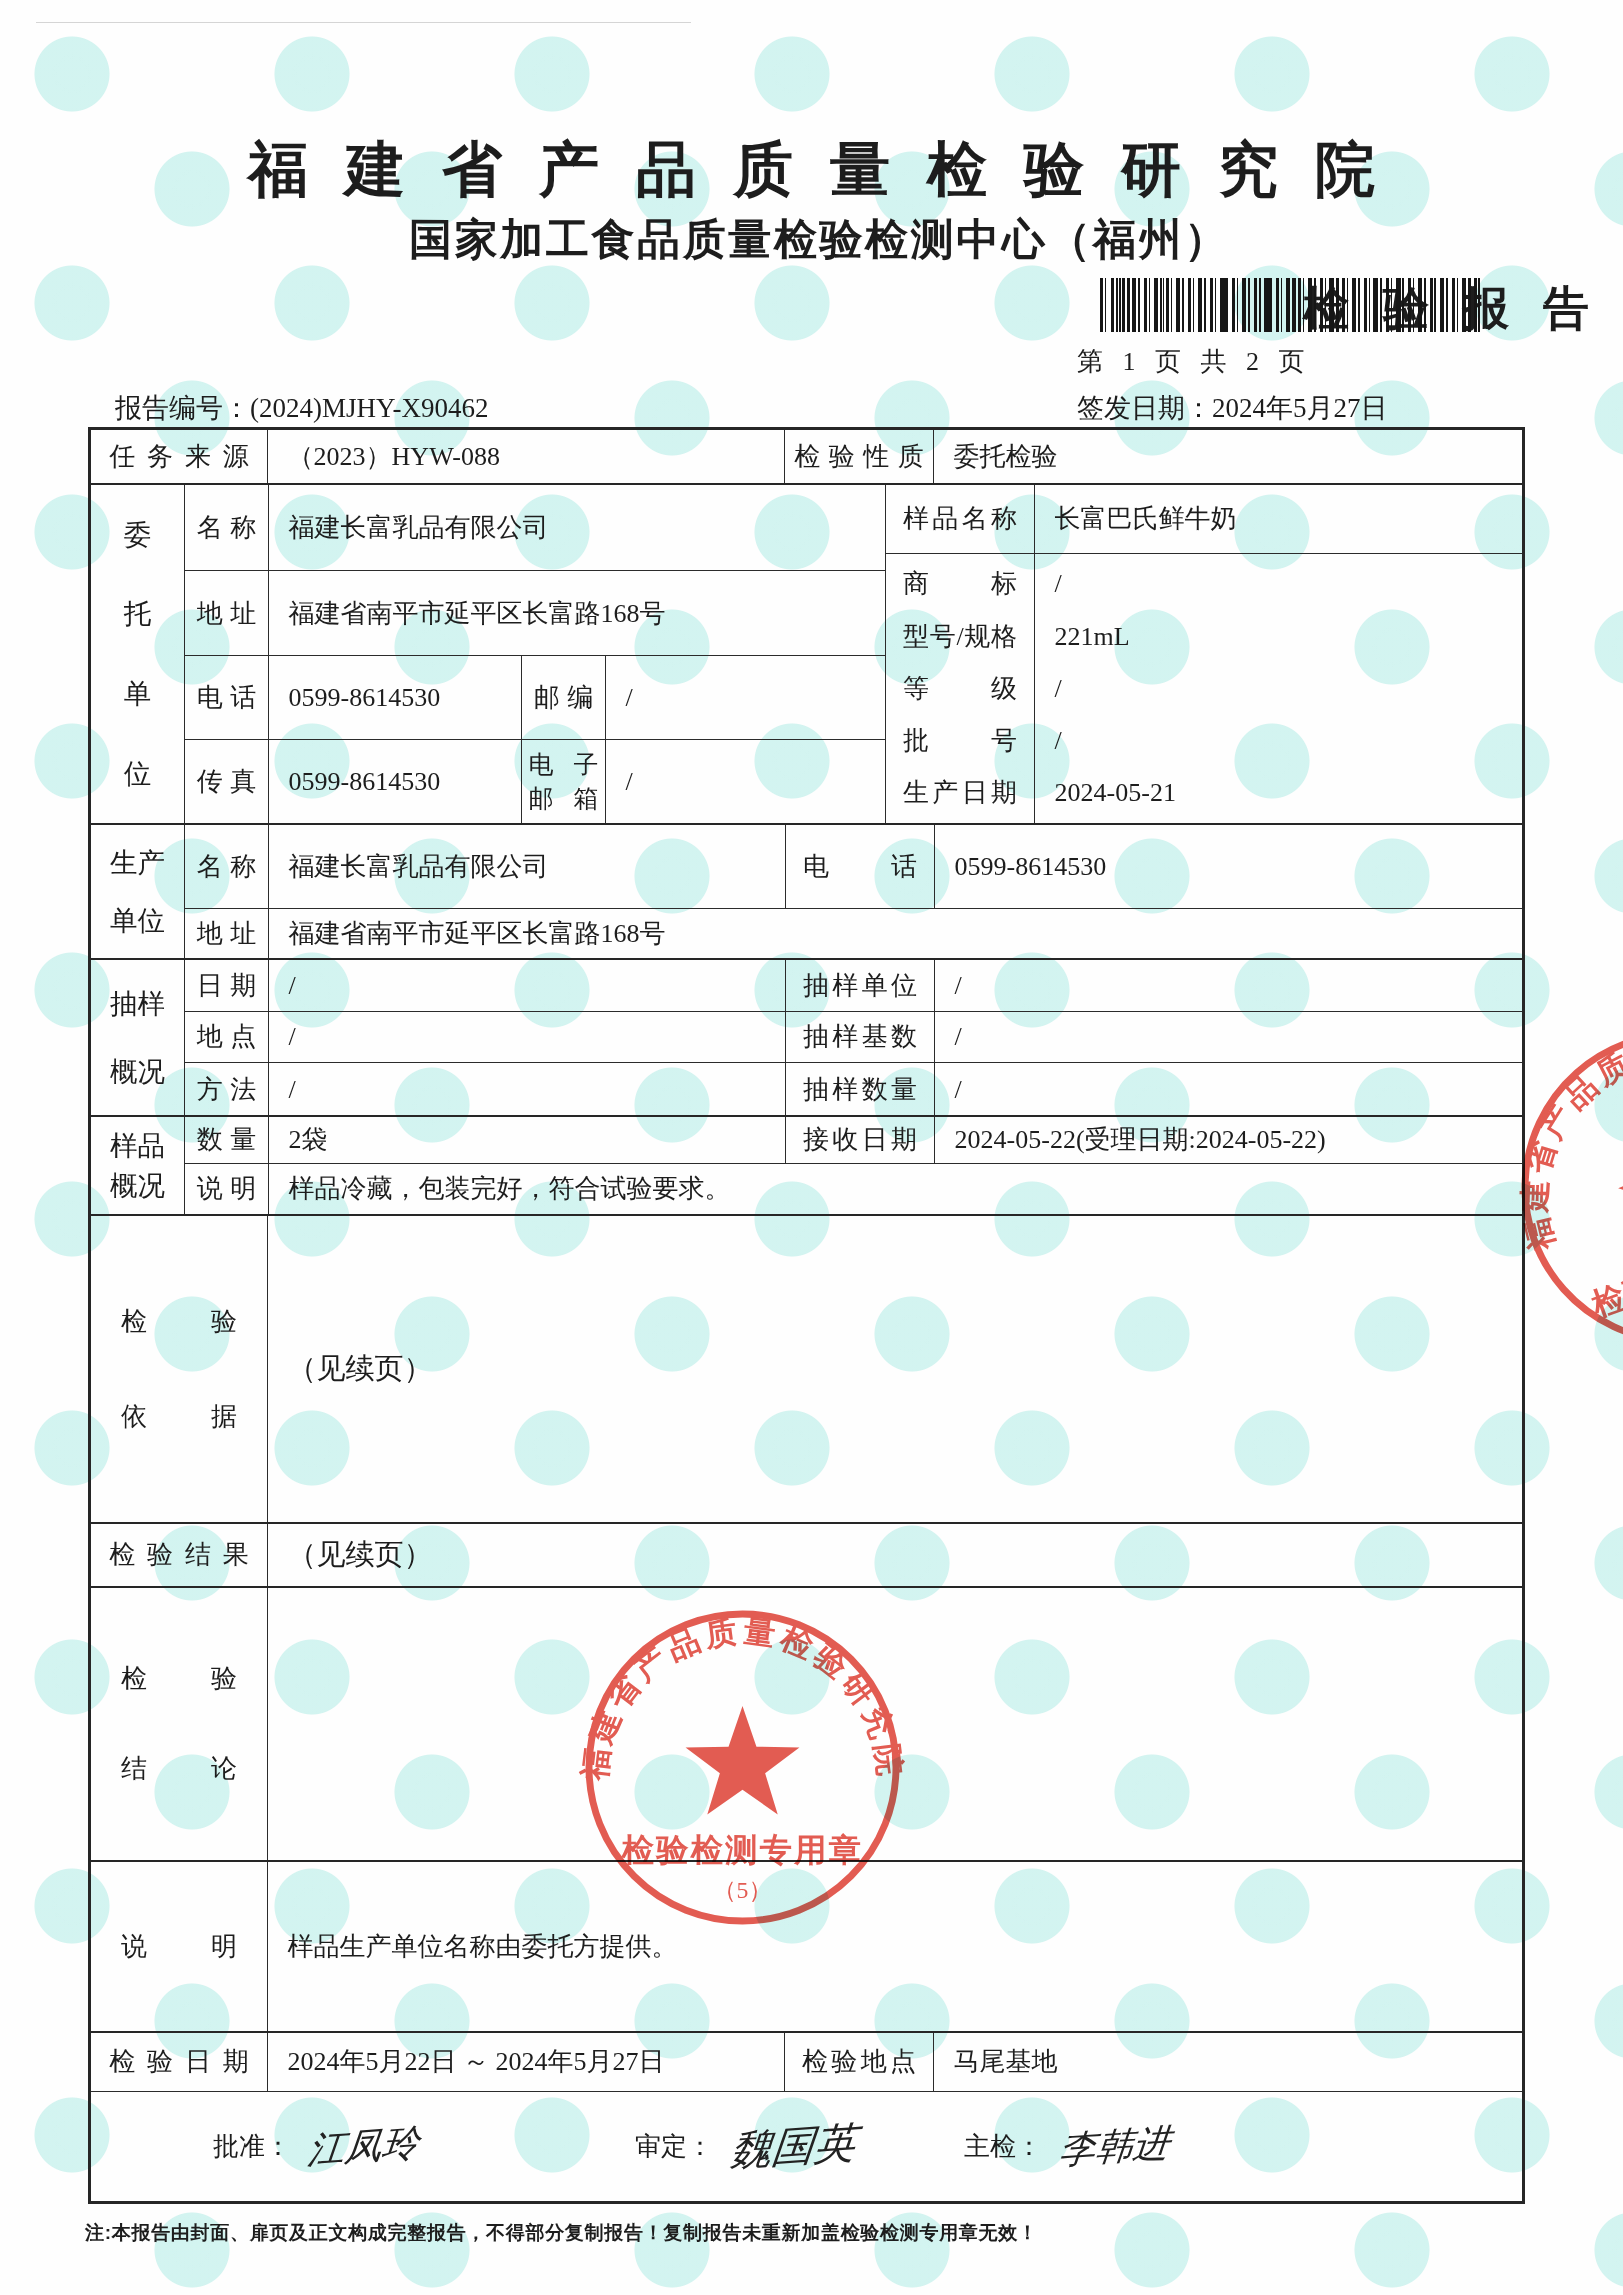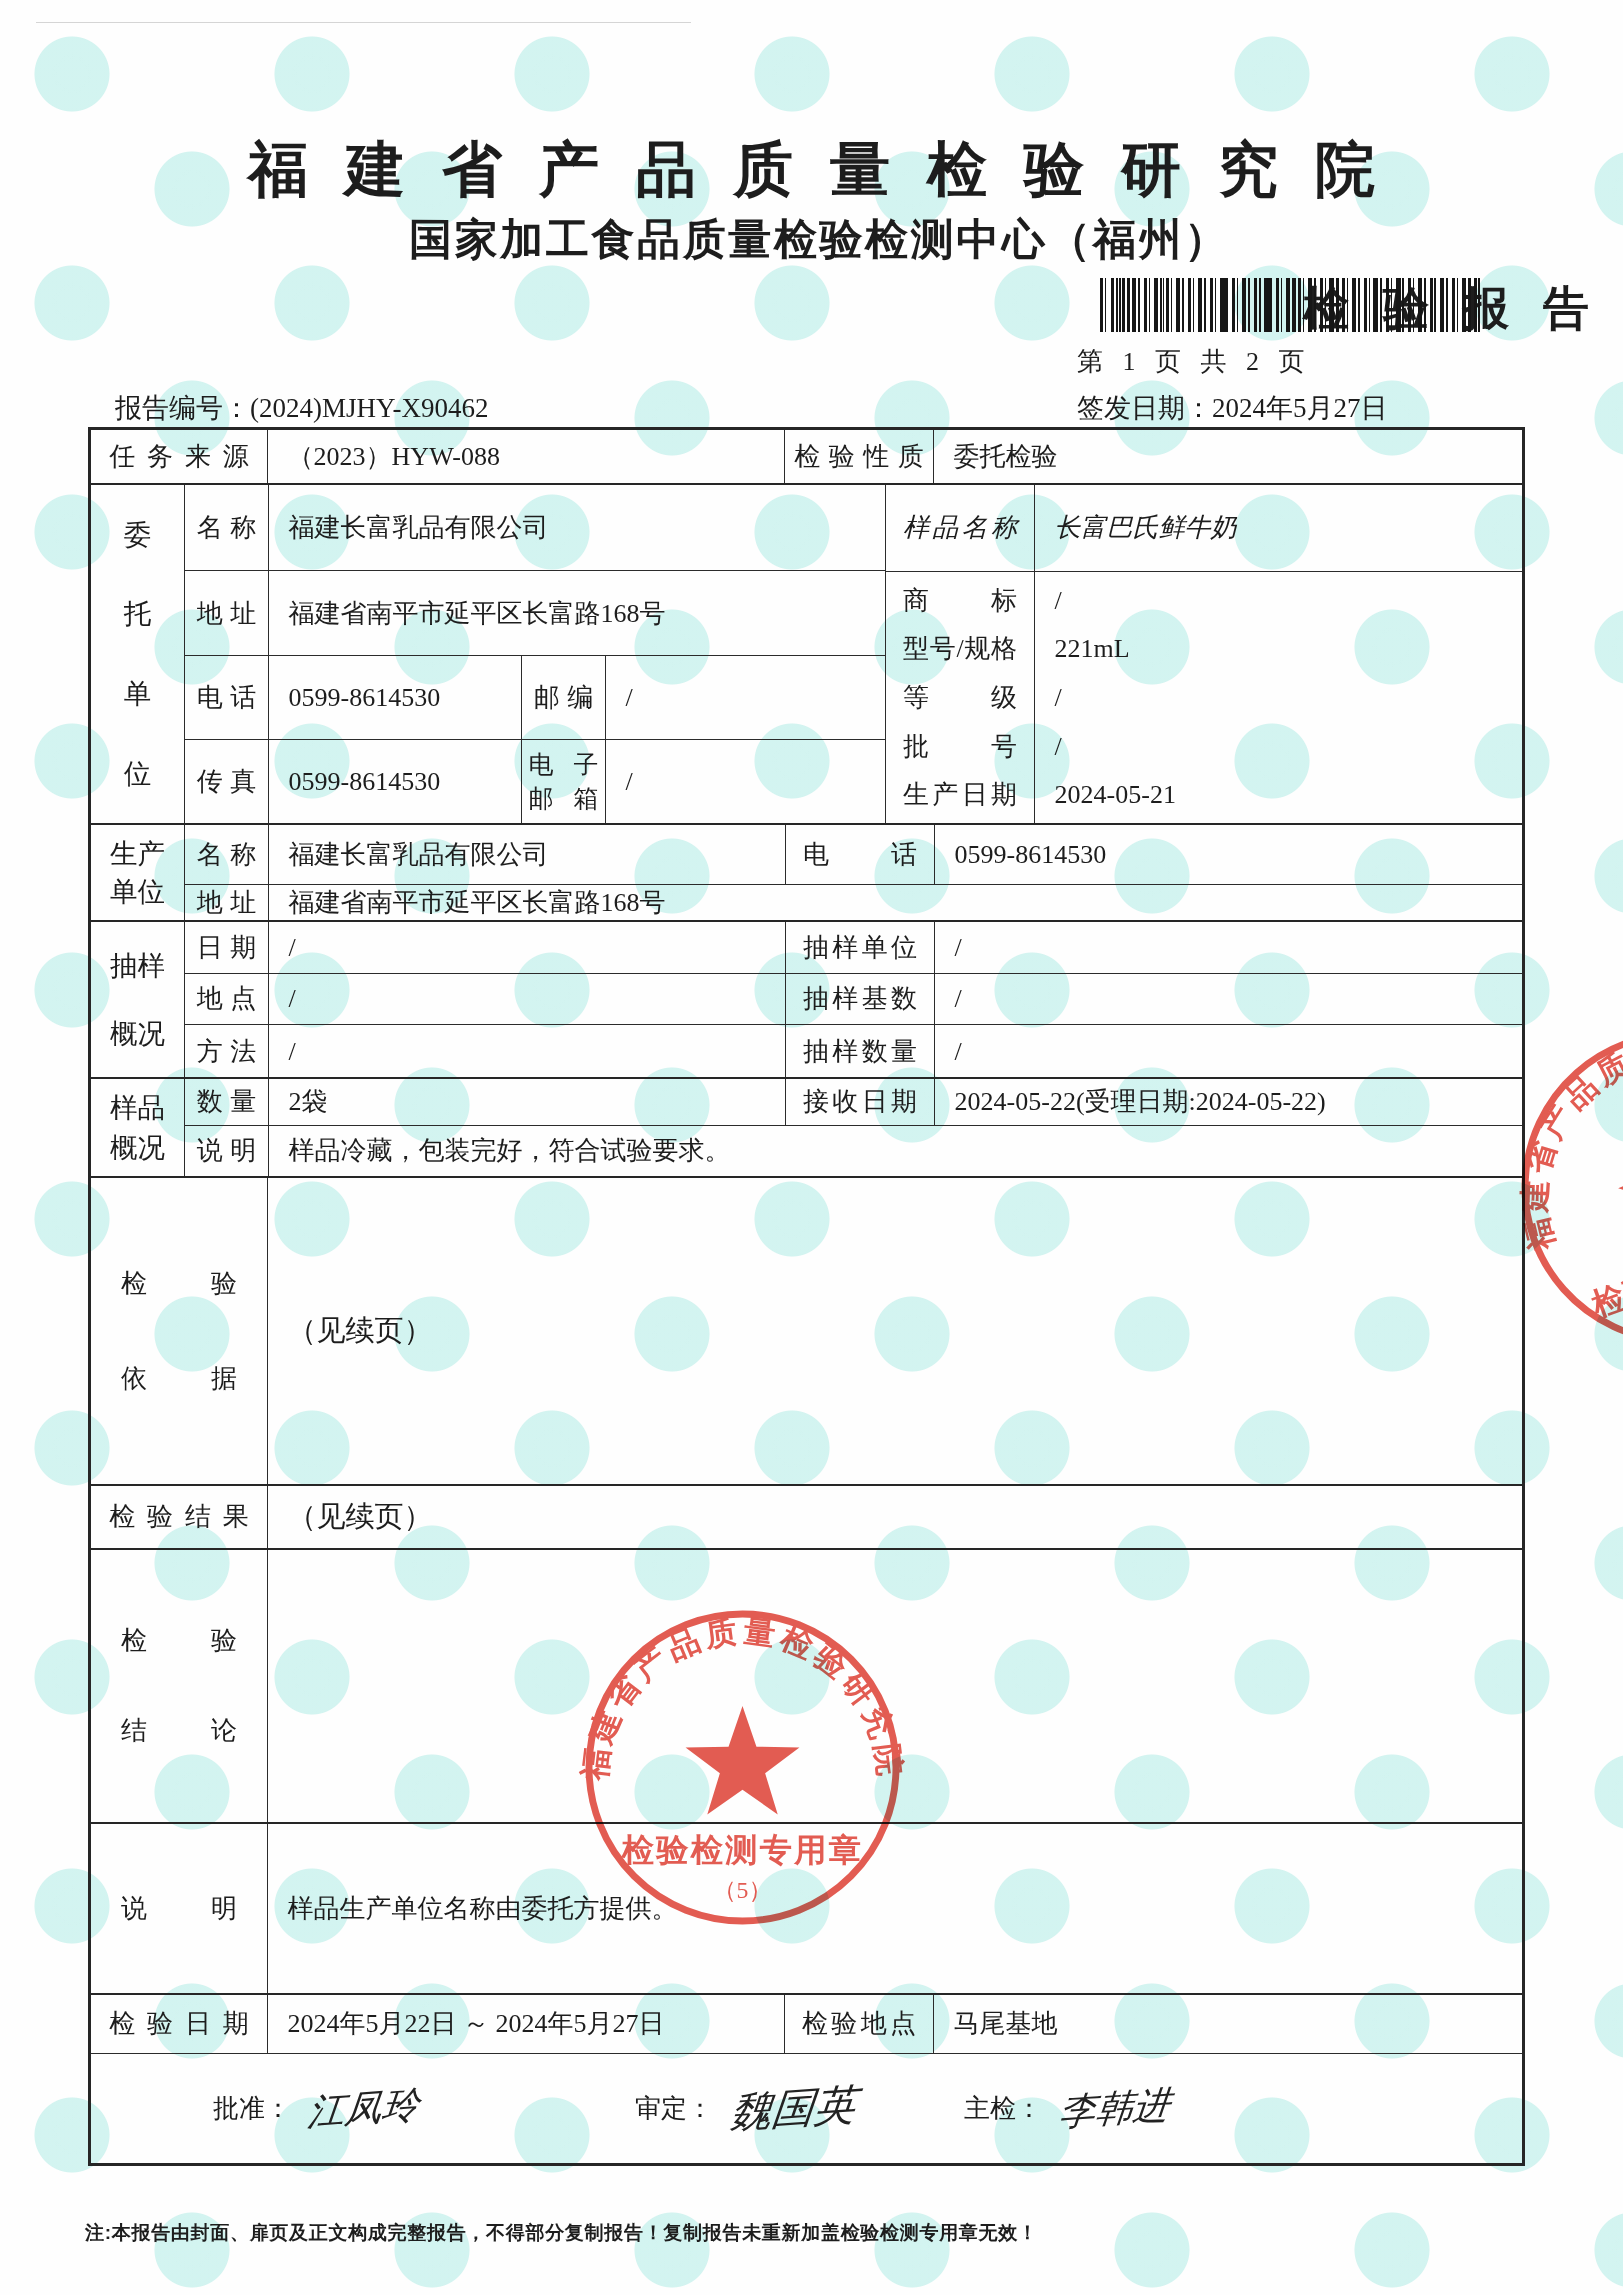--- a/index.html
+++ b/index.html
@@ -146,21 +146,21 @@
                 <span class="jus labpad" style="width:100%;">传真</span>
               </div>
             <div class="cell wVa br val">0599-8614530</div>
             <div class="cell wZ br lab" style="font-size:25px;">
                 <span class="jus" style="width:100%;padding:0 6.5px;">电子邮箱</span>
               </div>
             <div class="cell val" style="flex:1;">/</div>
           </div>
         </div>
         <div style="flex:1;display:flex;flex-direction:column;border-left:1.3px solid #2b2b2b;box-sizing:border-box;">
-          <div class="row bb" style="height:87px;font-style:italic;">
+          <div class="row bb" style="height:69px;">
             <div class="cell wRL br">
                 <span class="jus labpad2" style="width:100%;">样品名称</span>
               </div>
             <div class="cell val" style="flex:1;text-align:right;">长富巴氏鲜牛奶</div>
           </div>
           <div style="flex:1;display:flex;">
             <div class="stack wRL br" style="padding:3.9px 0;">
               <div class="cell">
                   <span class="jus labpad2" style="width:100%;">商标</span>
                 </div>
@@ -181,21 +181,21 @@
               <div class="cell val">/</div>
               <div class="cell val">221mL</div>
               <div class="cell val">/</div>
               <div class="cell val">/</div>
               <div class="cell val">2024-05-21</div>
             </div>
           </div>
         </div>
       </div>
 
-      <div class="blk bbk" style="height:97px;">
+      <div class="blk bbk" style="height:135px;">
         <div class="cell wA br vlabel" style="font-size:27.5px;">
             <span>生产</span>
             <span>单位</span>
           </div>
         <div style="flex:1;display:flex;flex-direction:column;">
           <div class="row bb" style="height:85px;">
             <div class="cell wB br">
                 <span class="jus labpad" style="width:100%;">名称</span>
               </div>
             <div class="cell wV br val">福建长富乳品有限公司</div>

